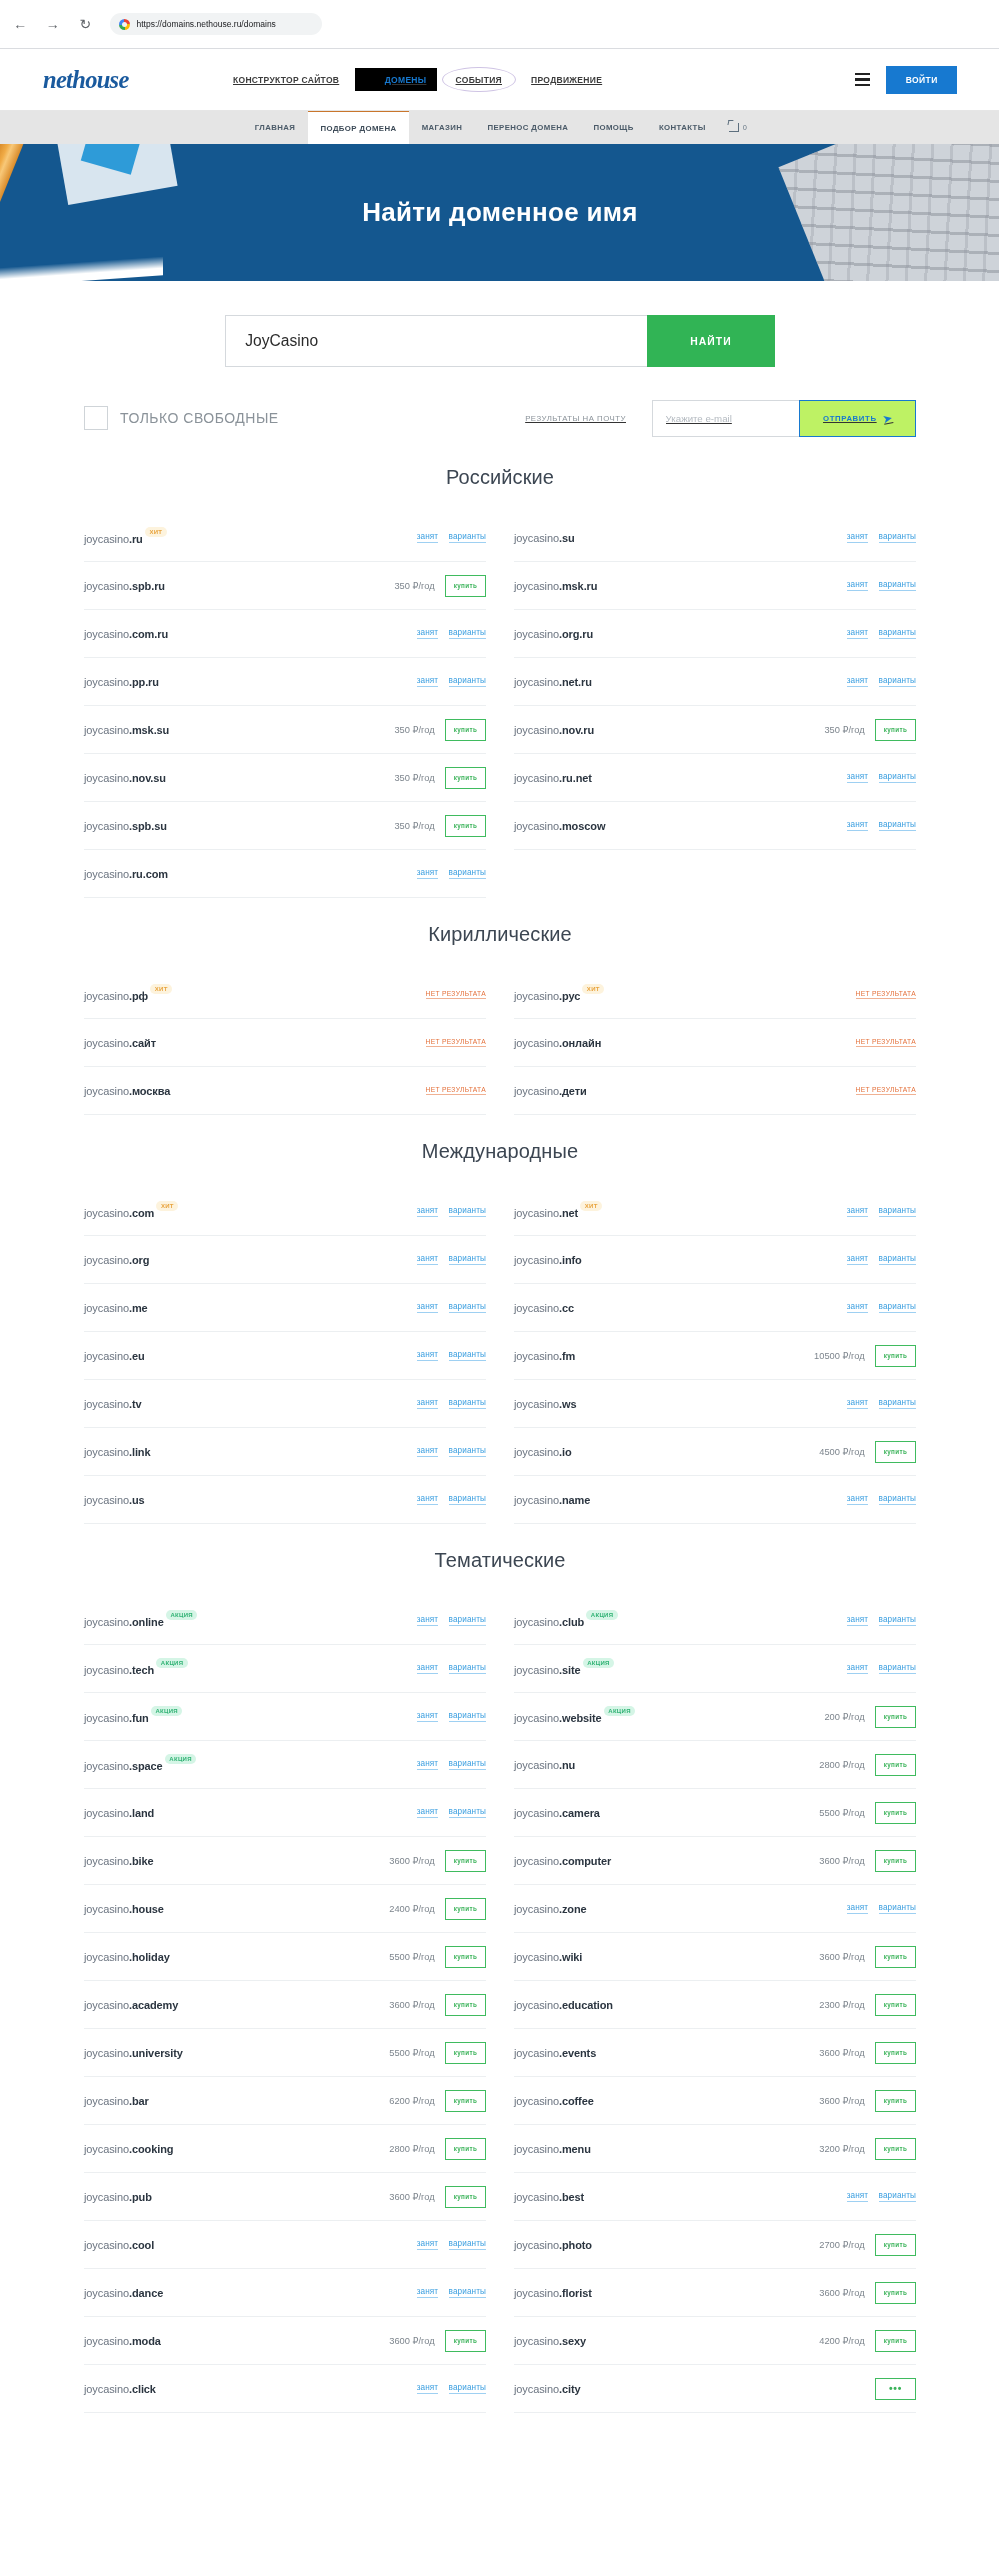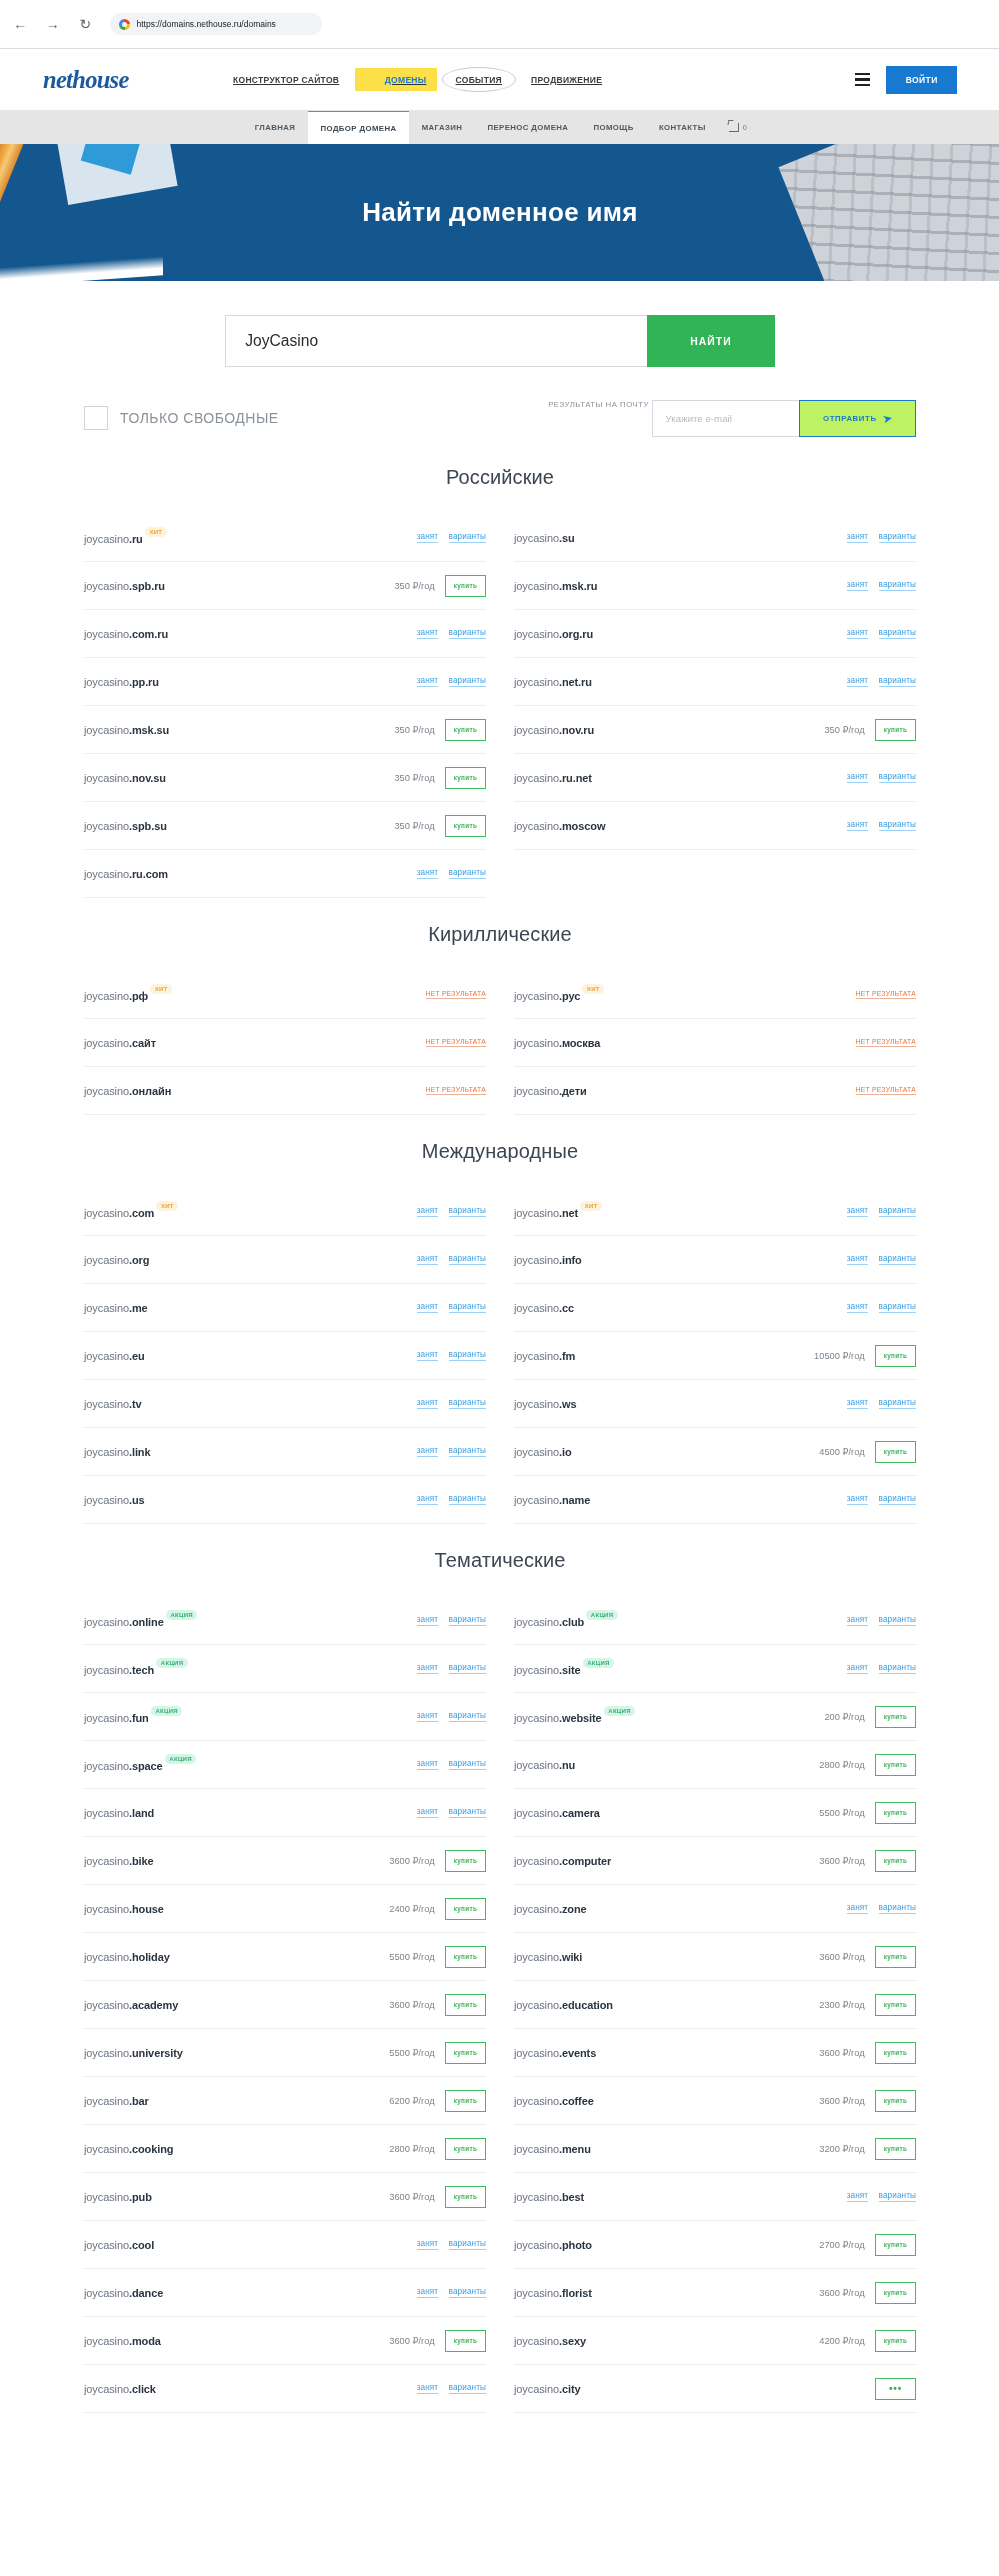--- a/index.html
+++ b/index.html
@@ -70,21 +70,21 @@
   .main-nav { display: flex; align-items: center; gap: 4.5px; margin-left: 30px; text-decoration: underline; }
   .main-nav a {
     font-size: 8.5px;
     font-weight: bold;
     letter-spacing: 0.3px;
     color: #3c3c3c;
     text-decoration: none;
     padding: 6.7px 11px;
     white-space: nowrap;
   }
-  .main-nav a.active { color: #1779d0; background: #fde047; padding-left: 30px; }
+  .main-nav a.active { color: #1779d0; background: #000000; padding-left: 30px; }
   .main-nav a.circled {
     color: #3c3c3c;
     border: 0.7px solid #cfc4e4;
     border-radius: 50%/50%;
     padding: 6.7px 12.6px;
   }
   .header-right {
     margin-left: auto;
     display: flex;
     align-items: center;
@@ -251,21 +251,21 @@
     width: 24px; height: 24px;
     border: 0.7px solid #cfd4d8;
     background: #fff;
     cursor: pointer;
   }
   .chk-label {
     font-size: 14px;
     letter-spacing: 0.5px;
     color: #8a9299;
   }
-  .email-group { margin-left: auto; display: flex; align-items: flex-start; gap: 3px; }
+  .email-group { margin-left: auto; display: flex; align-items: center; gap: 26px; text-decoration: underline; }
   .email-label {
     font-size: 7.8px;
     letter-spacing: 0.5px;
     color: #8a9299;
   }
   .email-box { display: flex; height: 37px; }
   .email-input {
     width: 147px;
     border: 0.7px solid #d5d9dd;
     border-right: none;
@@ -582,27 +582,27 @@
             <a class="noresult">НЕТ РЕЗУЛЬТАТА</a>
           </div>
         </div>
         <div class="row">
           <div class="dom"><span>joycasino</span><b>.сайт</b></div>
           <div class="row-right">
             <a class="noresult">НЕТ РЕЗУЛЬТАТА</a>
           </div>
         </div>
         <div class="row">
+          <div class="dom"><span>joycasino</span><b>.онлайн</b></div>
+          <div class="row-right">
+            <a class="noresult">НЕТ РЕЗУЛЬТАТА</a>
+          </div>
+        </div>
+        <div class="row">
           <div class="dom"><span>joycasino</span><b>.москва</b></div>
-          <div class="row-right">
-            <a class="noresult">НЕТ РЕЗУЛЬТАТА</a>
-          </div>
-        </div>
-        <div class="row">
-          <div class="dom"><span>joycasino</span><b>.онлайн</b></div>
           <div class="row-right">
             <a class="noresult">НЕТ РЕЗУЛЬТАТА</a>
           </div>
         </div>
         <div class="row">
           <div class="dom"><span>joycasino</span><b>.дети</b></div>
           <div class="row-right">
             <a class="noresult">НЕТ РЕЗУЛЬТАТА</a>
           </div>
         </div>

